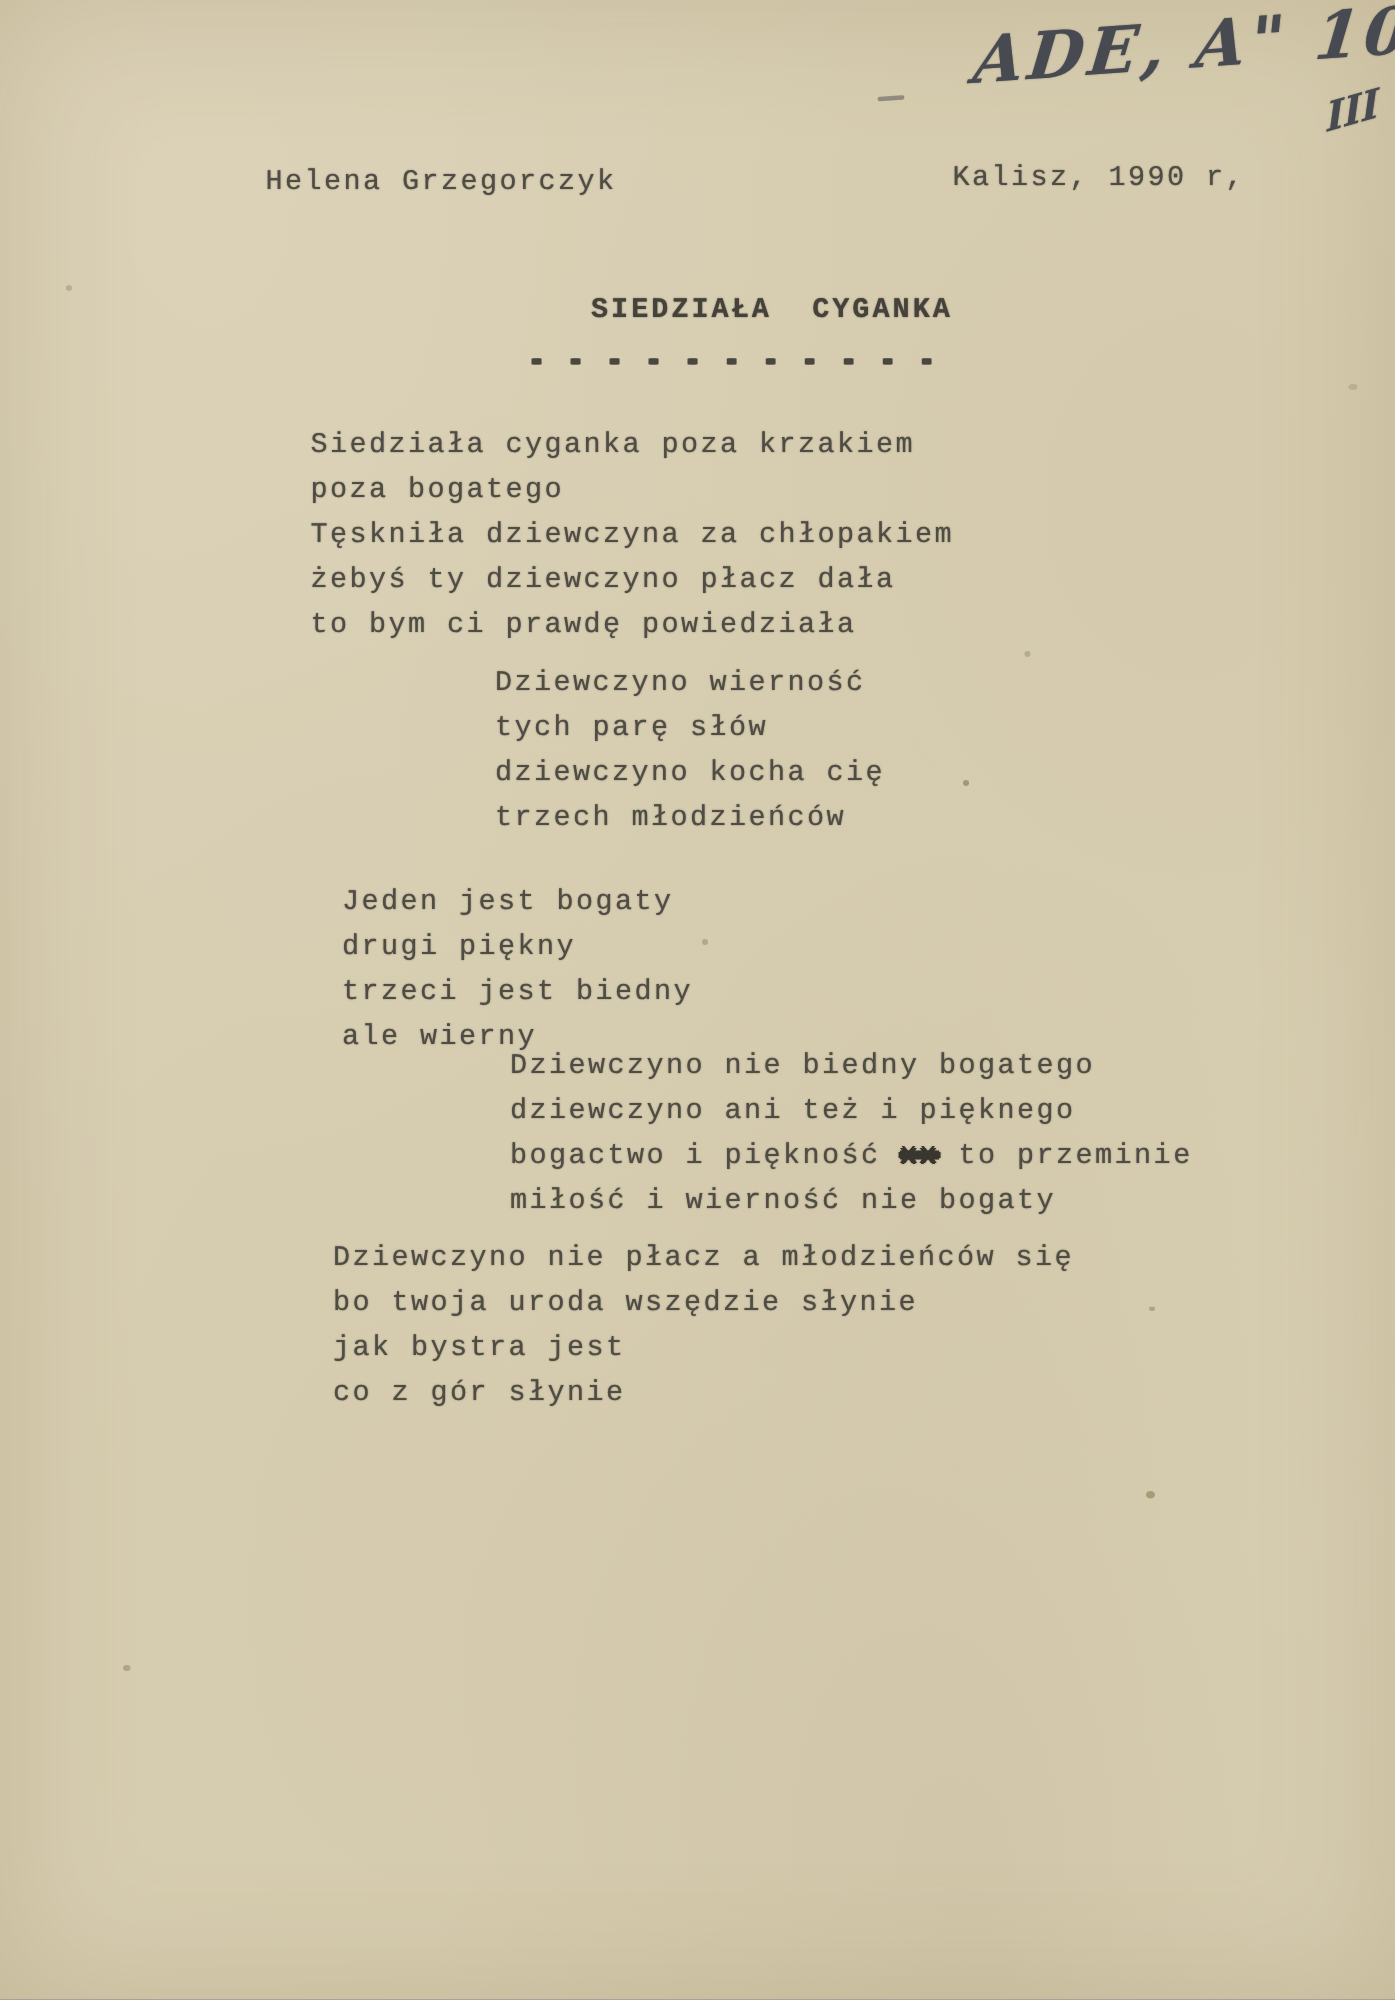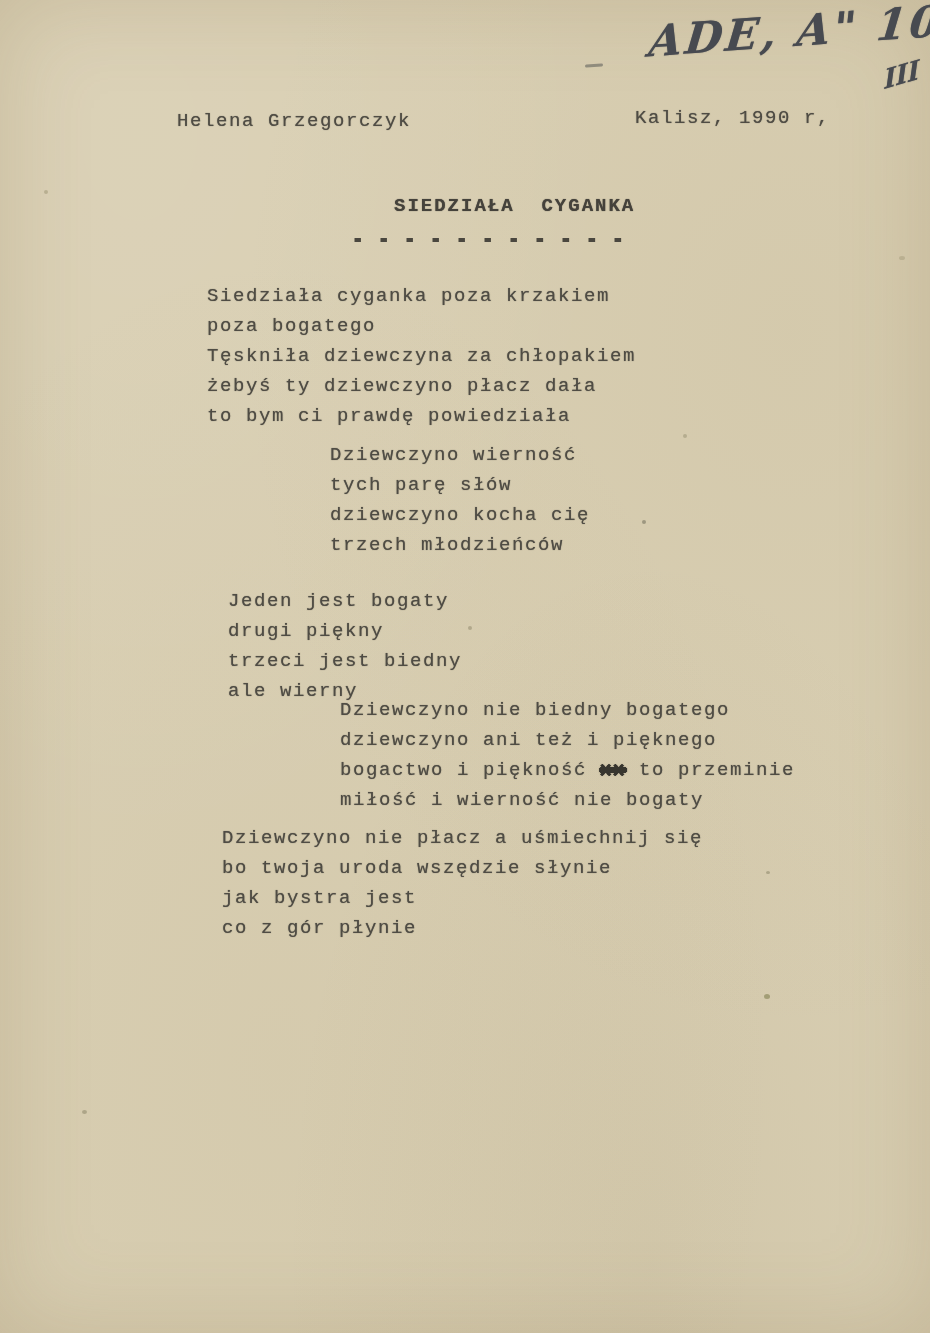--- a/index.html
+++ b/index.html
@@ -105,21 +105,21 @@
   <div class="tw" style="left:177px;top:110px;">Helena Grzegorczyk</div>
   <div class="tw" style="left:635px;top:107px;">Kalisz, 1990 r,</div>
 
   <div class="tw title" style="left:374px;top:195px;">SIEDZIAŁA  CYGANKA</div>
   <div class="tw underline" style="left:352px;top:222px;">- - - - - - - - - - -</div>
 
   <div class="tw stanza" style="left:207px;top:285px;"><div class="line">Siedziała cyganka poza krzakiem</div><div class="line">poza bogatego</div><div class="line">Tęskniła dziewczyna za chłopakiem</div><div class="line">żebyś ty dziewczyno płacz dała</div><div class="line">to bym ci prawdę powiedziała</div></div>
   <div class="tw stanza" style="left:330px;top:444px;"><div class="line">Dziewczyno wierność</div><div class="line">tych parę słów</div><div class="line">dziewczyno kocha cię</div><div class="line">trzech młodzieńców</div></div>
   <div class="tw stanza" style="left:228px;top:575px;margin-top:15px;"><div class="line">Jeden jest bogaty</div><div class="line">drugi piękny</div><div class="line">trzeci jest biedny</div><div class="line">ale wierny</div></div>
   <div class="tw stanza" style="left:340px;top:699px;"><div class="line">Dziewczyno nie biedny bogatego</div><div class="line">dziewczyno ani też i pięknego</div><div class="line"><span>bogactwo i piękność </span><span class="struck">xx</span><span> to przeminie</span></div><div class="line">miłość i wierność nie bogaty</div></div>
-  <div class="tw stanza" style="left:222px;top:827px;"><div class="line">Dziewczyno nie płacz a uśmiechnij się</div><div class="line">bo twoja uroda wszędzie słynie</div><div class="line">jak bystra jest</div><div class="line">co z gór płynie</div></div>
+  <div class="tw stanza" style="left:222px;top:827px;"><div class="line">Dziewczyno nie płacz a młodzieńców się</div><div class="line">bo twoja uroda wszędzie słynie</div><div class="line">jak bystra jest</div><div class="line">co z gór słynie</div></div>
 
   <span class="speck s1"></span>
   <span class="speck s2"></span>
   <span class="speck s3"></span>
   <span class="speck s4"></span>
   <span class="speck s5"></span>
   <span class="speck s6"></span>
   <span class="speck s7"></span>
   <span class="speck s8"></span>
 </div>

